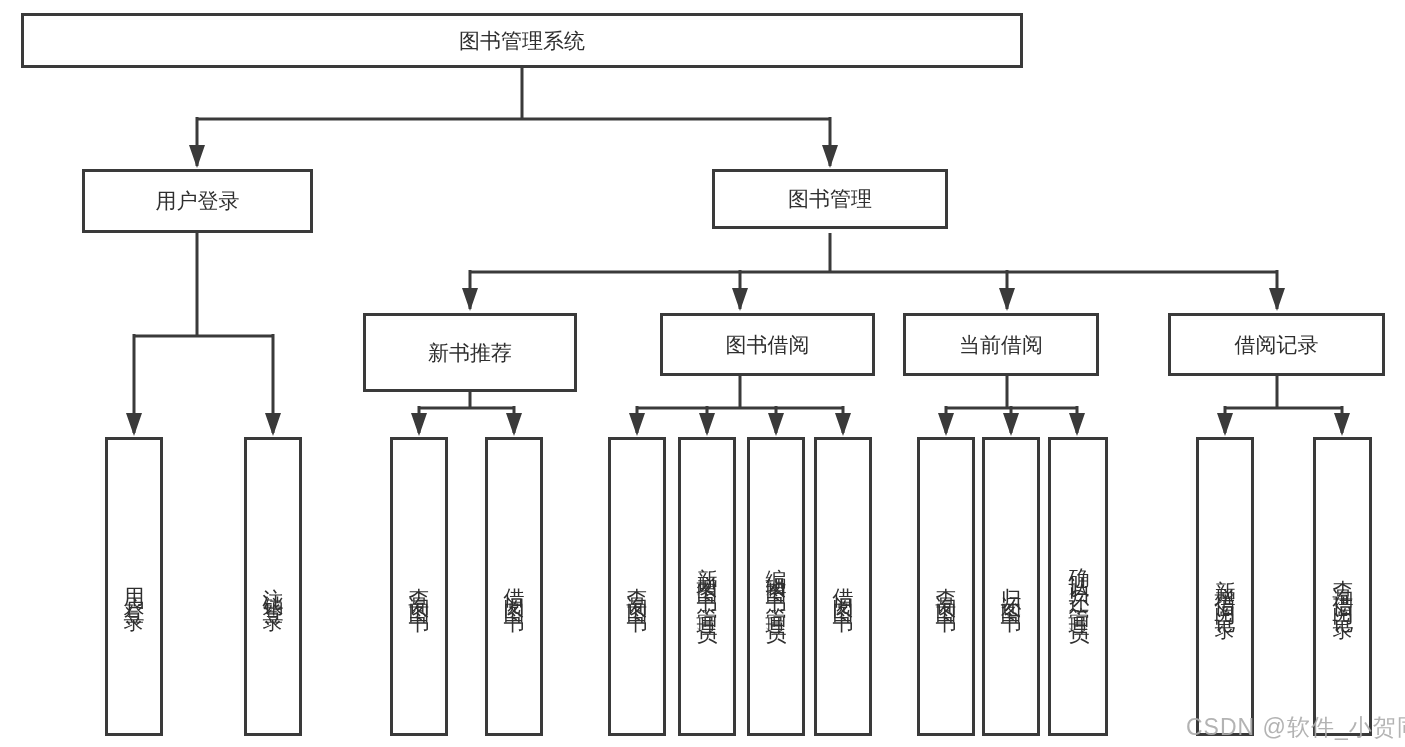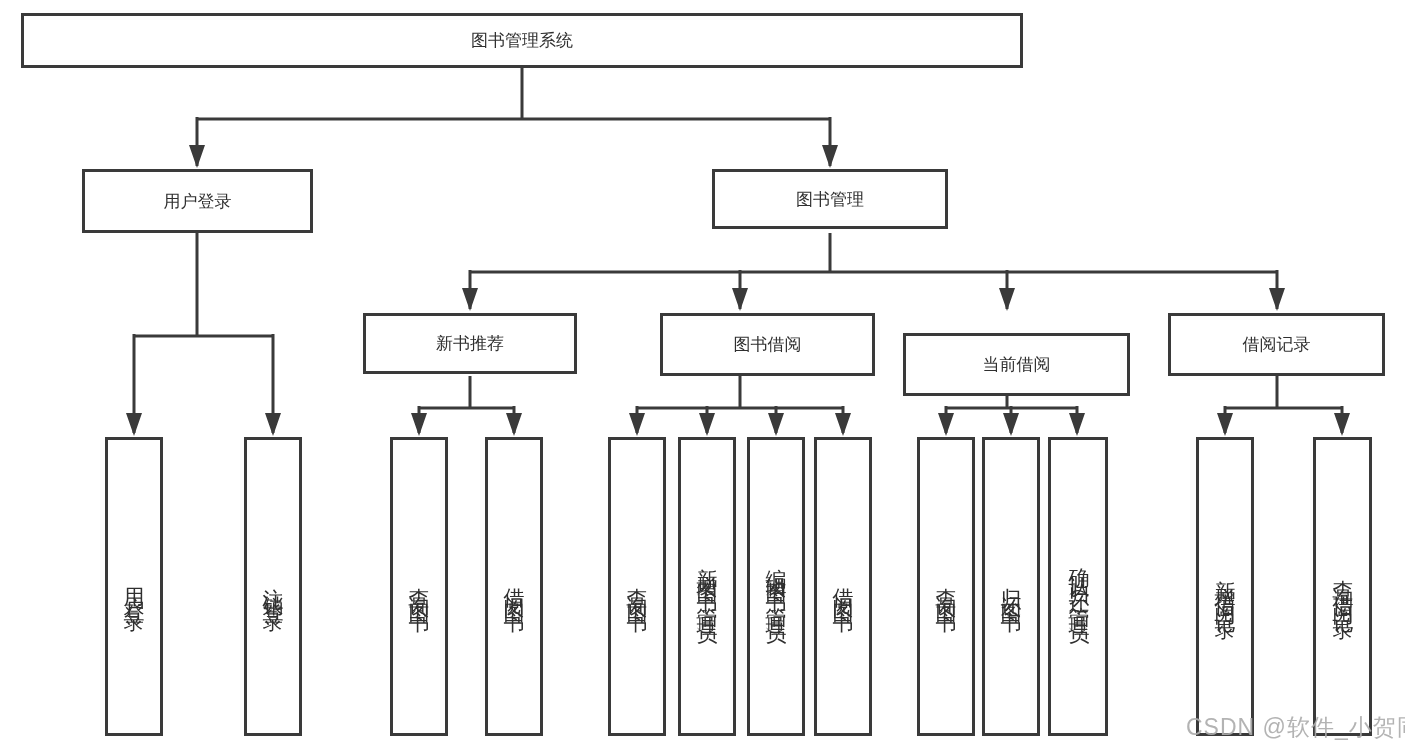--- a/index.html
+++ b/index.html
@@ -20,21 +20,21 @@
   }
   .node {
     position: absolute;
     box-sizing: border-box;
     background: #ffffff;
     border: 3px solid #3a3a3a;
     z-index: 2;
     display: flex;
     align-items: center;
     justify-content: center;
-    font-size: 17px;
+    font-size: 21px;
     color: #2f2f2f;
     white-space: nowrap;
   }
   .leaf {
     display: block;
     writing-mode: vertical-rl;
     text-orientation: mixed;
     text-align: center;
     letter-spacing: 8px;
     line-height: 52px;
@@ -74,23 +74,23 @@
              M938 413 L954 413 L946 436 Z  M1003 413 L1019 413 L1011 436 Z
              M1069 413 L1085 413 L1077 436 Z
              M1217 413 L1233 413 L1225 436 Z  M1334 413 L1350 413 L1342 436 Z" fill="#3a3a3a" stroke="none"></path>
   </svg>
 
   <div class="node" style="left:21px; top:13px; width:1002px; height:55px;">图书管理系统</div>
 
   <div class="node" style="left:82px; top:169px; width:231px; height:64px;">用户登录</div>
   <div class="node" style="left:712px; top:169px; width:236px; height:60px;">图书管理</div>
 
-  <div class="node" style="left:363px; top:313px; width:214px; height:61px;">新书推荐</div>
+  <div class="node" style="left:363px; top:313px; width:214px; height:79px;">新书推荐</div>
   <div class="node" style="left:632px; top:313px; width:215px; height:63px;margin-left:28px;">图书借阅</div>
-  <div class="node" style="left:903px; top:313px; width:227px; height:63px;margin-top:20px;">当前借阅</div>
+  <div class="node" style="left:903px; top:313px; width:196px; height:63px;">当前借阅</div>
   <div class="node" style="left:1168px; top:313px; width:217px; height:63px;">借阅记录</div>
 
   <div class="node leaf" style="left:105px; top:437px; width:58px; height:299px;">用户登录</div>
   <div class="node leaf" style="left:244px; top:437px; width:58px; height:299px;">注销登录</div>
 
   <div class="node leaf" style="left:390px; top:437px; width:58px; height:299px;">查询图书</div>
   <div class="node leaf" style="left:485px; top:437px; width:58px; height:299px;">借阅图书</div>
 
   <div class="node leaf" style="left:608px; top:437px; width:58px; height:299px;">查询图书</div>
   <div class="node leaf" style="left:678px; top:437px; width:58px; height:299px;">新增图书（管理员）</div>

